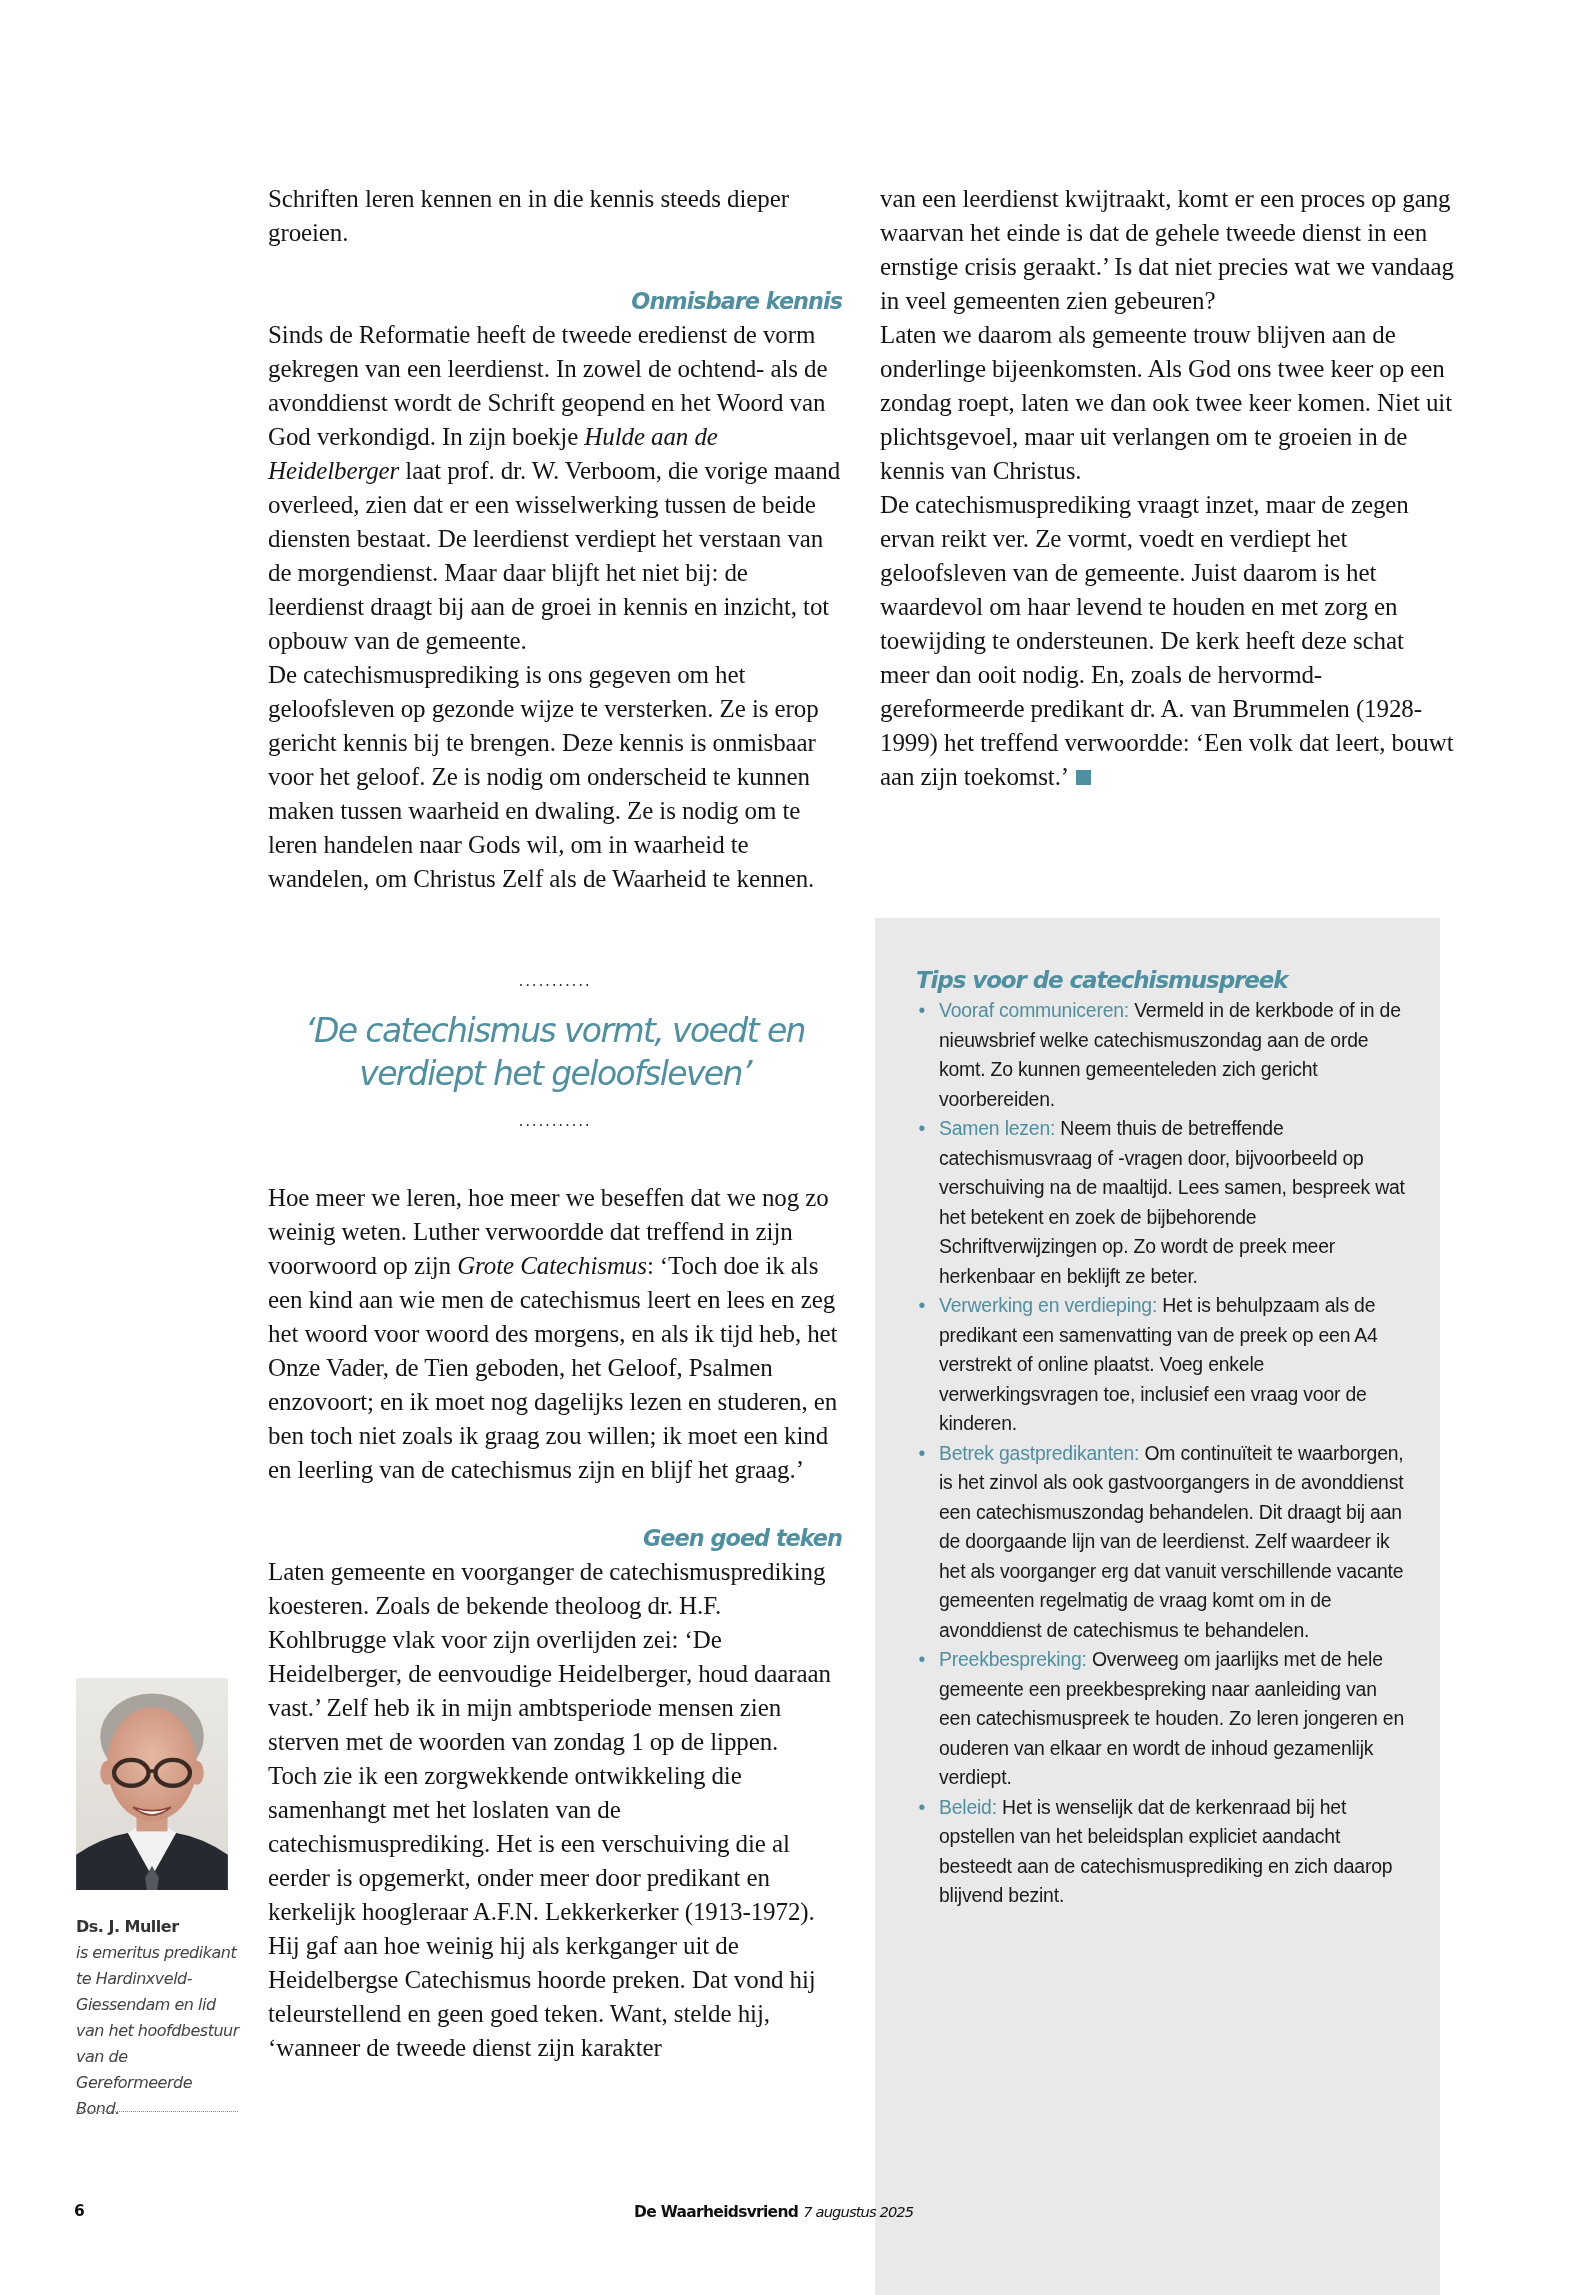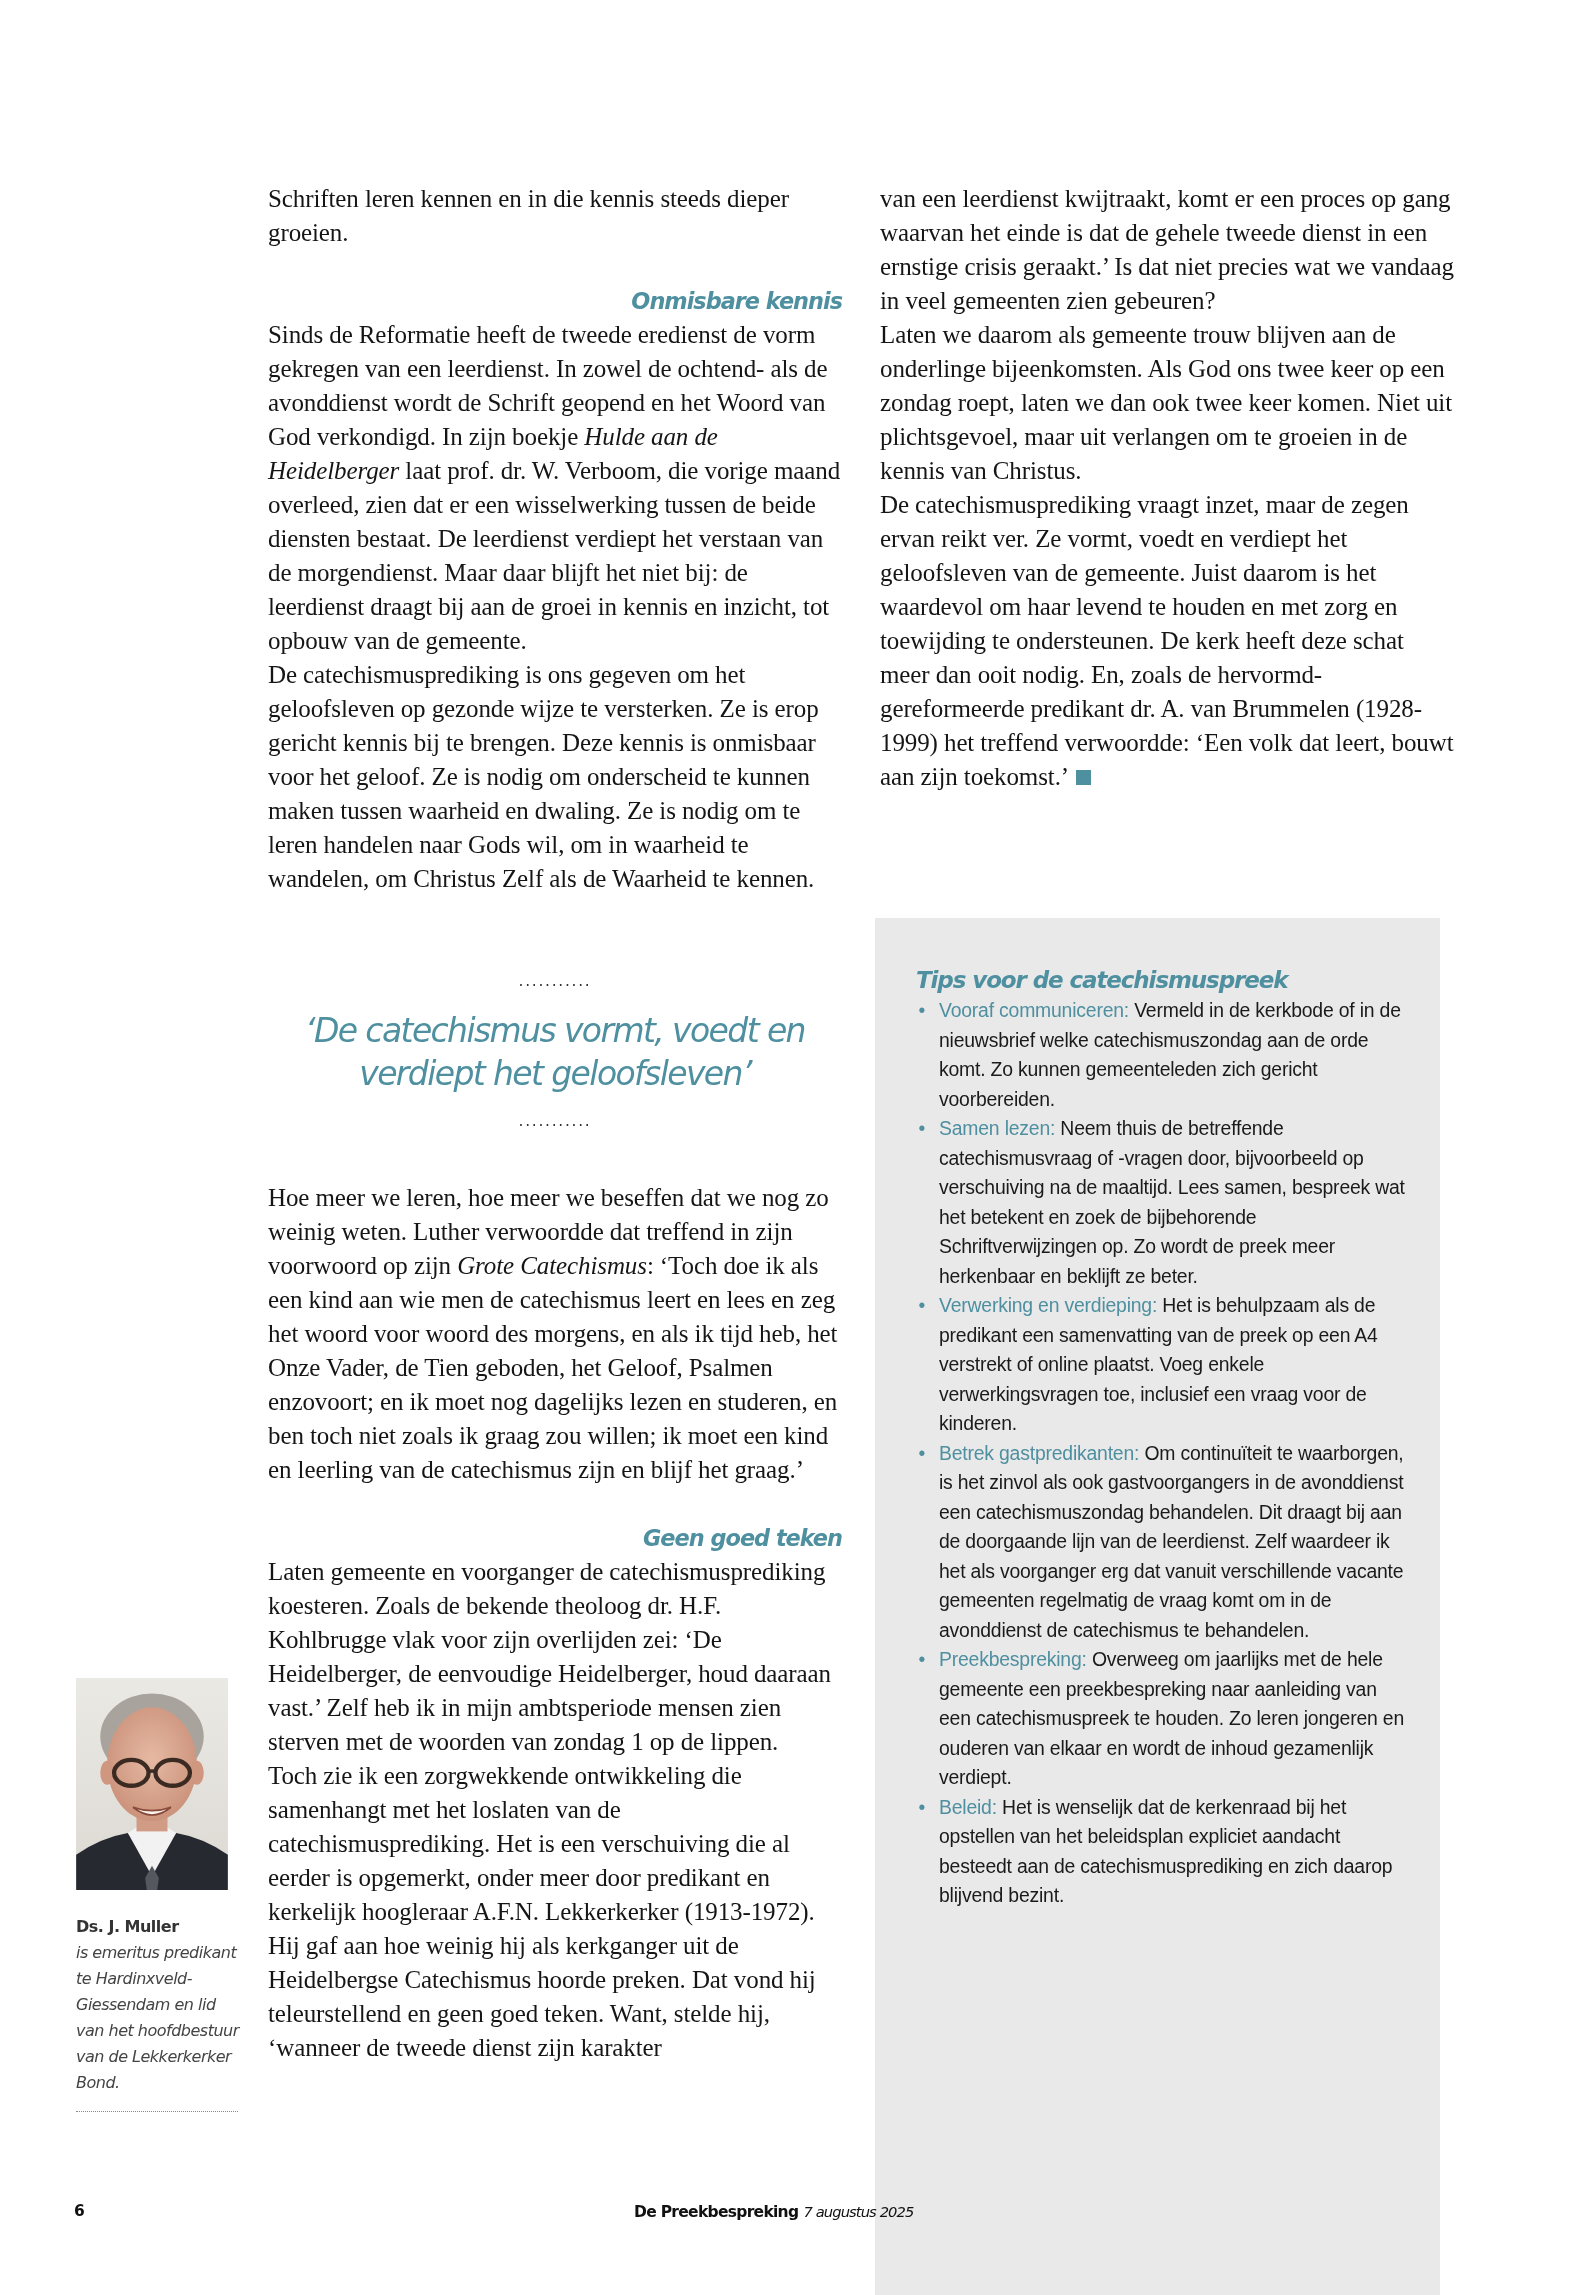--- a/index.html
+++ b/index.html
@@ -221,21 +221,21 @@
 
     <ellipse cx="64" cy="110" rx="20" ry="15" fill="none" stroke="#3a2a22" stroke-width="5"></ellipse>
     <ellipse cx="112" cy="110" rx="20" ry="15" fill="none" stroke="#3a2a22" stroke-width="5"></ellipse>
     <line x1="84" y1="108" x2="92" y2="108" stroke="#3a2a22" stroke-width="4"></line>
 
     <path d="M66 150 Q88 168 110 150 Q88 158 66 150 Z" fill="#fbf5ee" stroke="#8a4a3c" stroke-width="2"></path>
   </svg>
 </div>
 <div class="author-caption">
   <div class="author-name">Ds. J. Muller</div>
-  <div class="author-bio">is emeritus predikant te Hardinxveld-Giessendam en lid van het hoofdbestuur van de Lekkerkerker Bond.</div>
+  <div class="author-bio">is emeritus predikant te Hardinxveld-Giessendam en lid van het hoofdbestuur van de Gereformeerde Bond.</div>
 </div>
 <div class="author-rule"></div>
 
 <div class="footer page-number">6</div>
 <div class="footer footer-mag">
-  <span class="mag-name">De Preekbespreking</span><span class="mag-date">7 augustus 2025</span>
+  <span class="mag-name">De Waarheidsvriend</span><span class="mag-date">7 augustus 2025</span>
 </div>
 
 
 </body></html>

